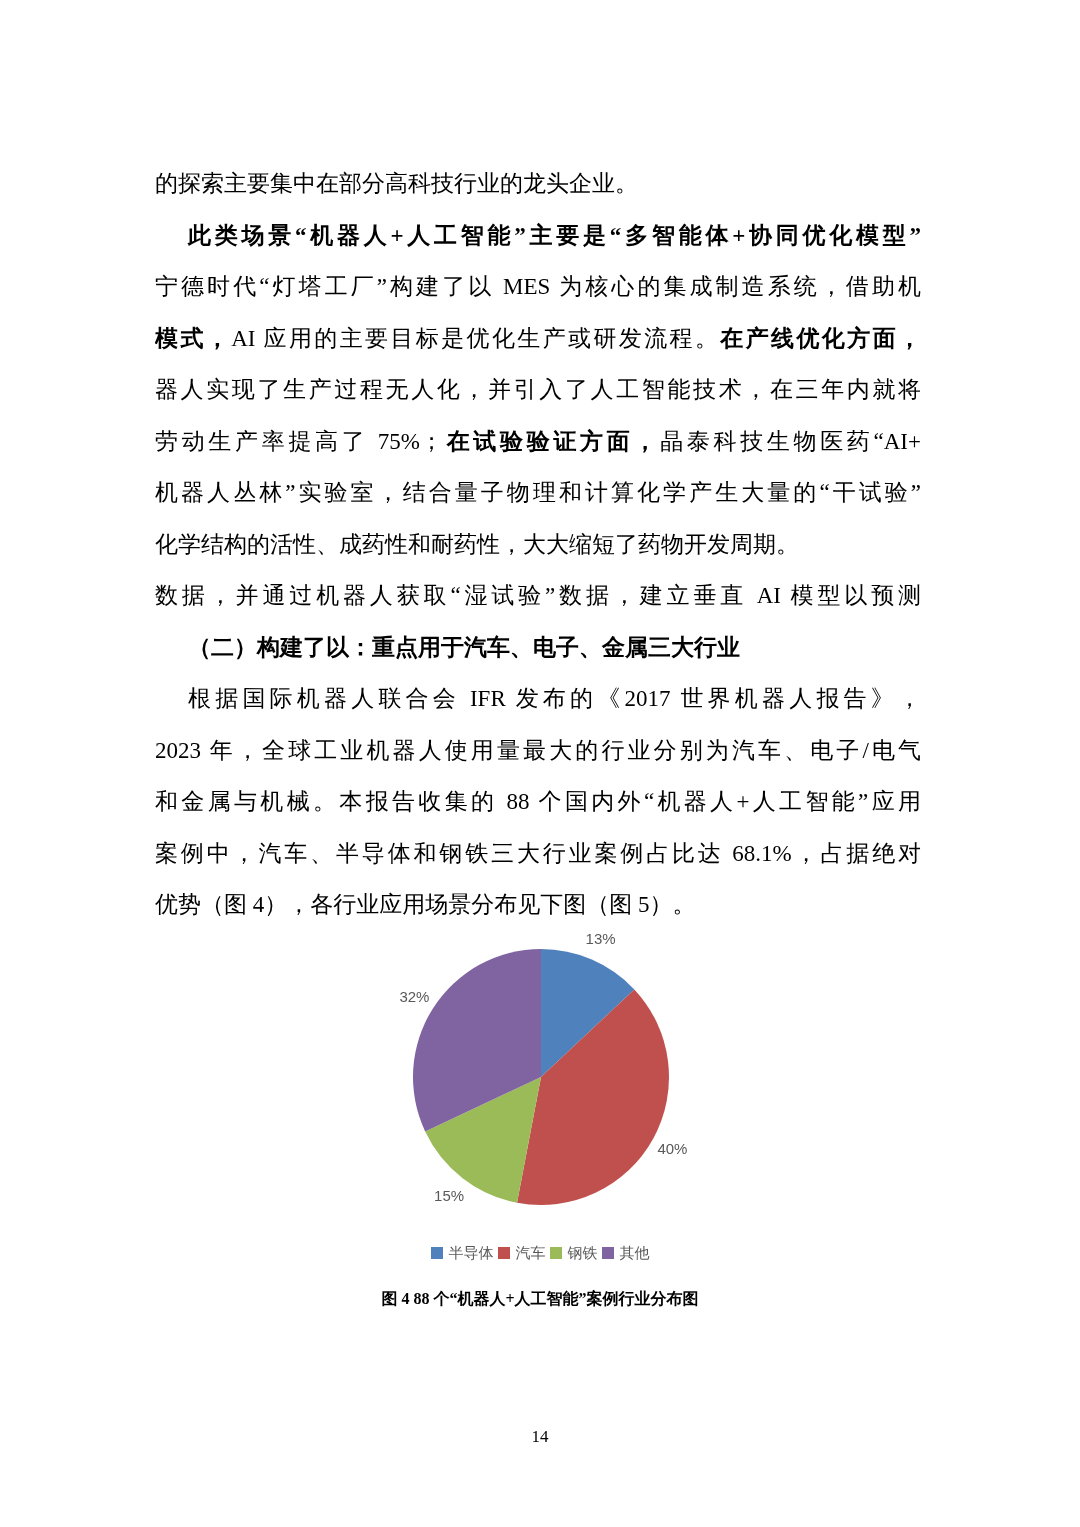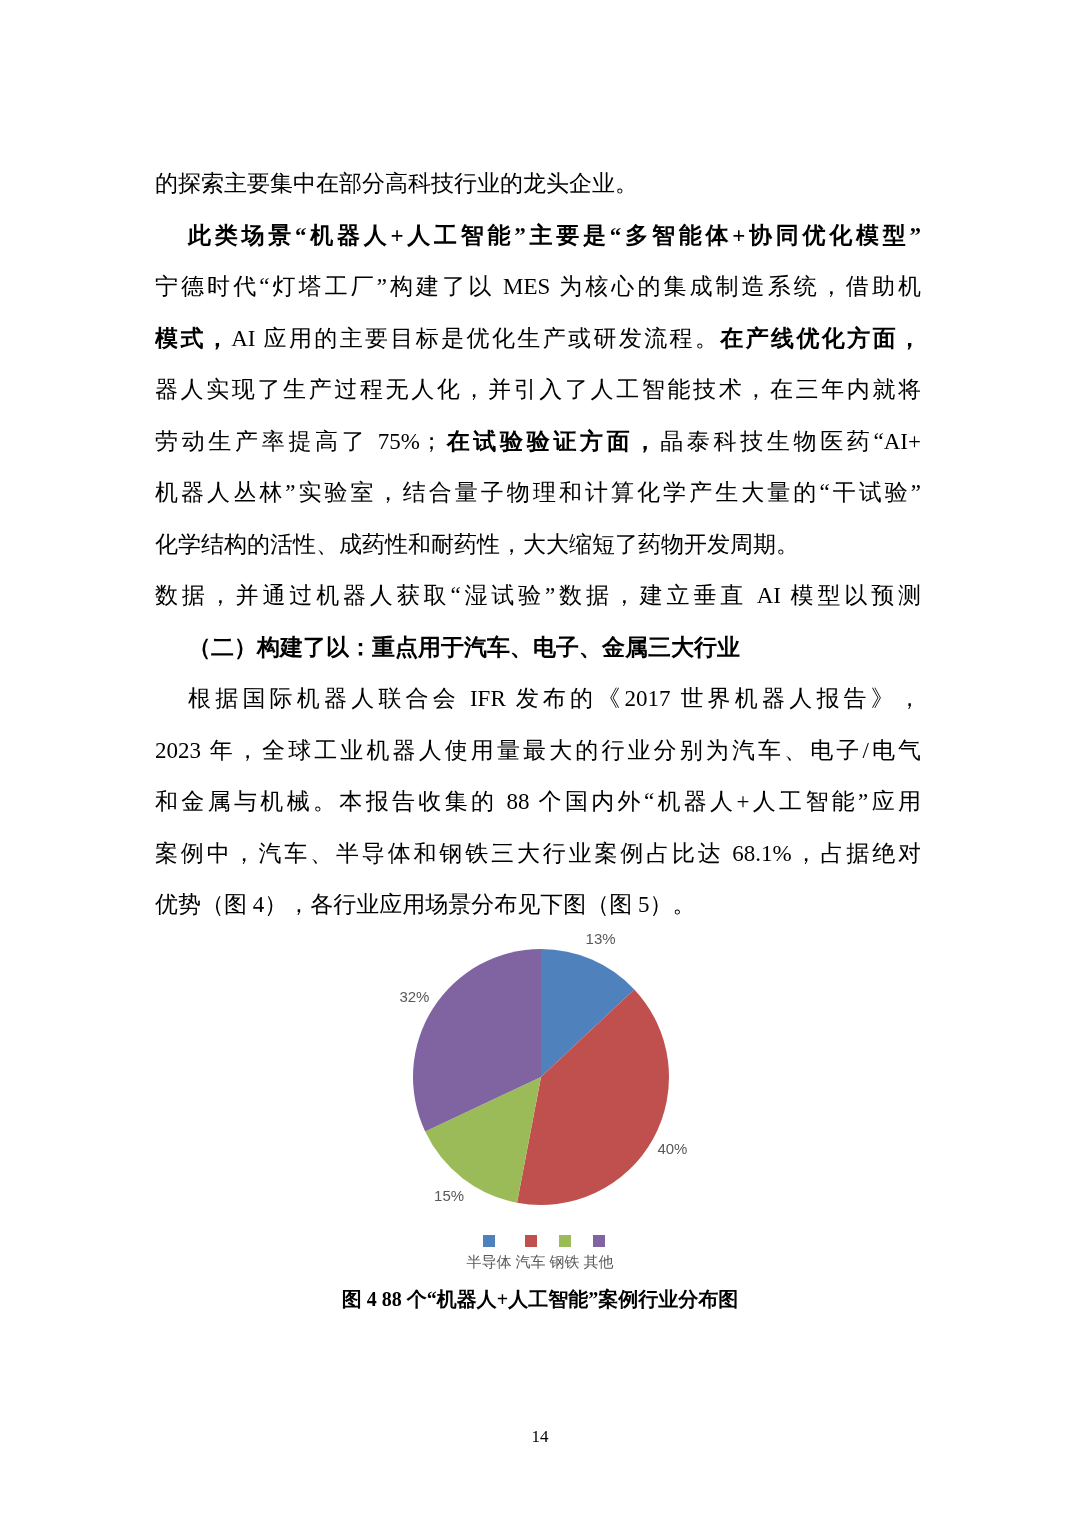--- a/index.html
+++ b/index.html
@@ -61,35 +61,34 @@
     align-items: center;
     gap: 4px;
   }
   .legend-item {
     display: flex;
     align-items: center;
     gap: 6px;
     font-family: "Liberation Sans", sans-serif;
     font-size: 15px;
     color: #595959;
-    flex-direction: column;
   }
   .swatch {
     display: inline-block;
     width: 12px;
     height: 12px;
   }
 
   .caption {
     position: absolute;
     left: 0;
     top: 1287px;
     width: 1080px;
     text-align: center;
-    font-size: 20px;
+    font-size: 16px;
     font-weight: 700;
     line-height: 24px;
   }
   .pageno {
     position: absolute;
     left: 0;
     top: 1414px;
     width: 1080px;
     text-align: center;
     font-size: 17px;

